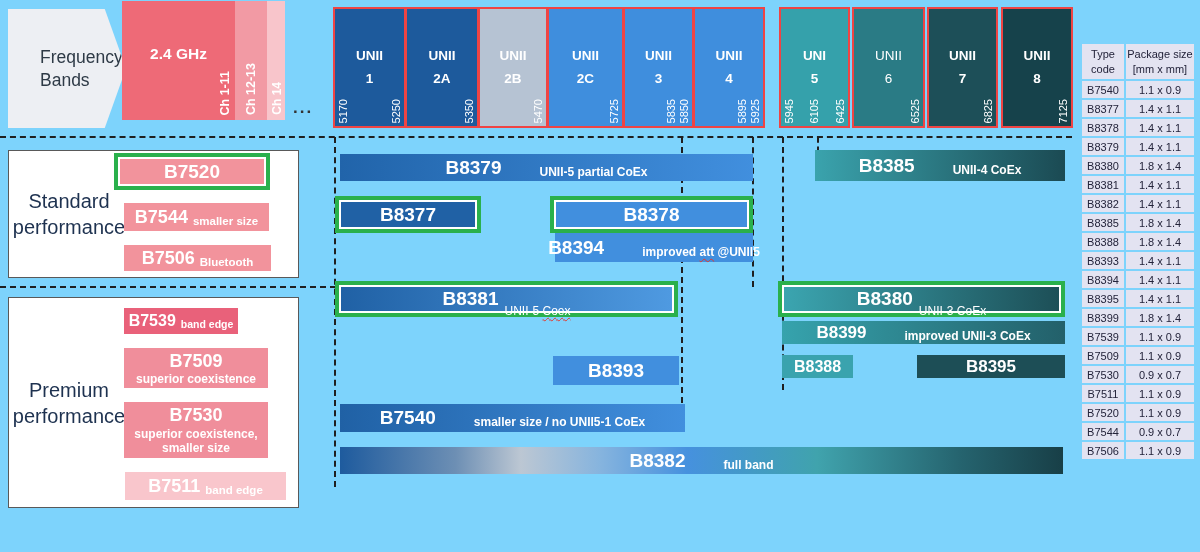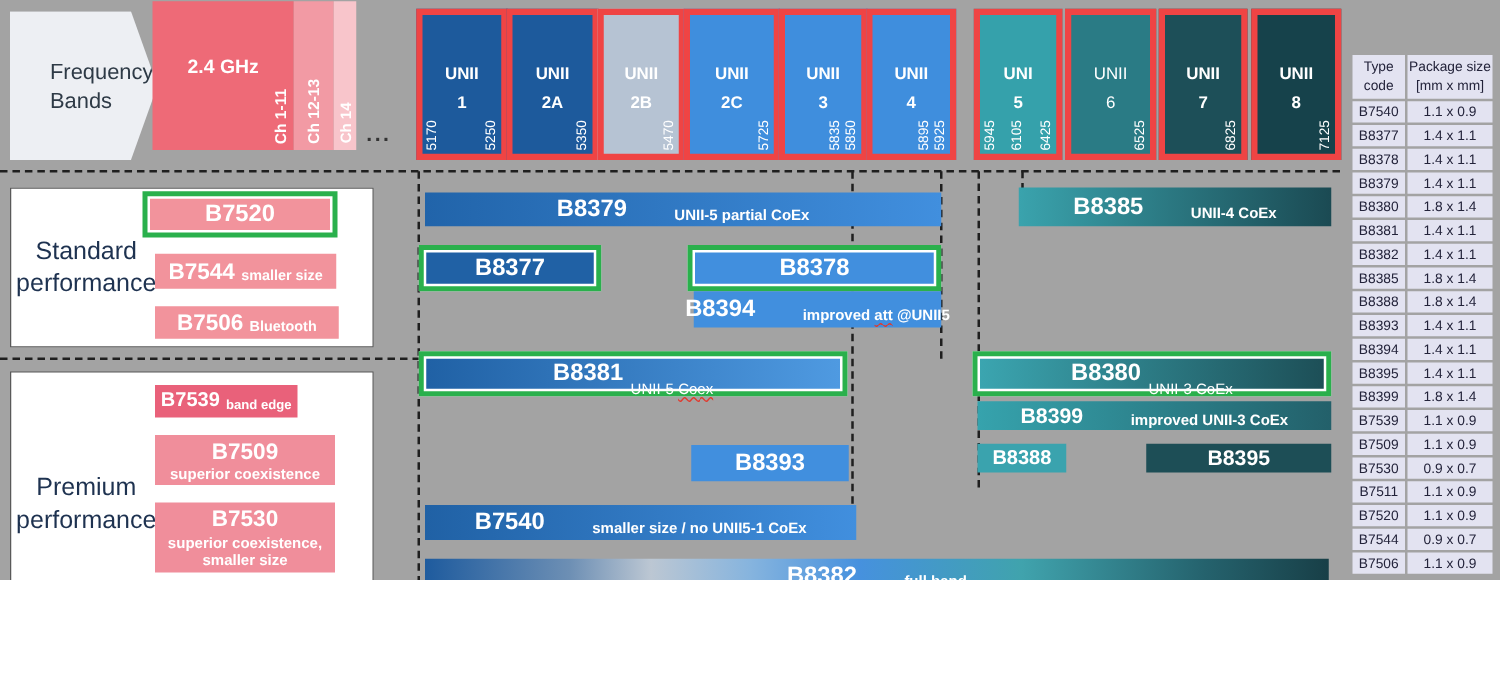--- a/index.html
+++ b/index.html
@@ -1,36 +1,36 @@
 <!DOCTYPE html>
 <html><head>
 <meta charset="utf-8">
 <style>
   html,body { margin:0; padding:0; background:#fff; }
-  #stage { position:relative; width:1200px; height:464px; background:#a3a3a3;
+  #stage { position:relative; width:1200px; height:552px; background:#7dd3fc;
            font-family:"Liberation Sans",sans-serif; overflow:hidden; }
 
   
   #freq-arrow { position:absolute; left:8px; top:9px; width:118px; height:119px;
     background:#edeff3; clip-path:polygon(0 0,82% 0,100% 50%,82% 100%,0 100%);
     display:flex; align-items:center; }
   #freq-arrow .t { padding-left:32px; font-size:17.5px; color:#2e3a46; line-height:1.3;
     white-space:pre-line; }
 
   
   #band24 { position:absolute; left:122px; top:1px; width:163px; height:119px; display:flex; color:#fff; }
   #band24 .seg { position:relative; height:100%; }
   #band24 .title { position:absolute; top:44px; width:100%; text-align:center;
     font-weight:bold; font-size:15.5px; }
   .vtext { writing-mode:vertical-rl; transform:rotate(180deg); }
   #band24 .ch { position:absolute; bottom:5px; font-weight:bold; font-size:12.5px; }
 
   
   #unii-row { position:absolute; left:333px; top:7px; height:121px; display:flex; }
-  .blk { position:relative; height:100%; border:5px solid #ef4444; box-sizing:border-box; color:#fff; }
+  .blk { position:relative; height:100%; border:2px solid #ef4444; box-sizing:border-box; color:#fff; }
   .blk .nm { position:absolute; top:36px; width:100%; text-align:center; font-weight:bold;
     font-size:13.5px; line-height:1.7; white-space:pre-line; }
   .blk .fl { position:absolute; bottom:3px; left:2px; font-size:11px; }
   .blk .fm { position:absolute; bottom:3px; left:40%; font-size:11px; }
   .blk .fr { position:absolute; bottom:3px; right:2px; display:flex; gap:1px; font-size:11px; }
 
   
   .dash-h { position:absolute; border-top:2px dashed #1f1f1f; }
   .dash-v { position:absolute; border-left:2px dashed #1f1f1f; }
 

